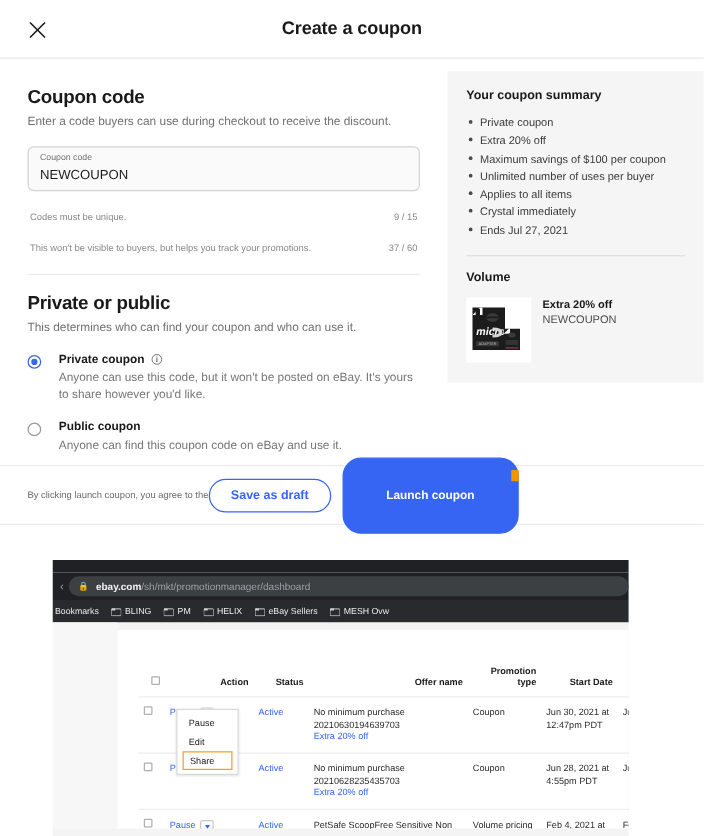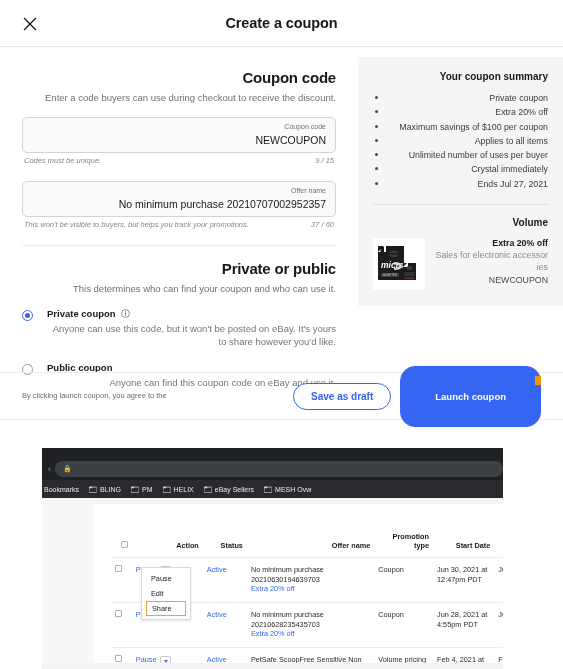--- a/index.html
+++ b/index.html
@@ -24,21 +24,21 @@
     width: 16px; height: 16px; cursor: pointer;
   }
   .close-btn svg { display:block; }
   .modal-title {
     width: 100%; text-align: center;
     font-size: 14.5px; font-weight: bold; color: #191919;
     letter-spacing: -0.1px;
   }
 
   
-  .body-wrap { display: flex; padding: 0; text-align: right; }
+  .body-wrap { display: flex; padding: 0; }
   .left-col { width: 358px; padding: 14px 22px 0 22px; }
   .right-col { width: 205px; padding-top: 10px; }
 
   h2.section-title {
     font-size: 15px; font-weight: bold; color: #191919;
     margin: 8px 0 6px 0; letter-spacing: -0.2px;
   }
   p.section-desc {
     font-size: 9.5px; color: #707070; margin: 0 0 12px 0; line-height: 1.35;
   }
@@ -46,21 +46,21 @@
   
   .field-box {
     border: 1px solid #d4d4d4; border-radius: 5px;
     background: #fafafa; padding: 5px 9px 6px 9px;
     height: 36px;
   }
   .field-label { font-size: 7px; color: #707070; line-height: 1.2; }
   .field-value { font-size: 10.5px; color: #191919; margin-top: 3px; line-height: 1.2; }
   .field-foot {
     display: flex; justify-content: space-between;
-    font-size: 7.5px; color: #888; margin: 3px 2px 16px 2px; font-style: italic;
+    font-size: 7.5px; color: #888; margin: 16px 2px 16px 2px;
   }
 
   
   .divider { border-top: 1px solid #ececec; margin: 10px 0 14px 0; }
 
   
   .radio-row { display: flex; align-items: flex-start; margin-bottom: 14px; }
   .radio {
     width: 11px; height: 11px; border-radius: 50%;
     border: 1px solid #9a9a9a; background:#fff;
@@ -104,21 +104,21 @@
   .preview-texts { flex:1; min-width:0; }
   .pv-h { font-size: 8.8px; font-weight: bold; color:#191919; line-height:1.3; }
   .pv-s { font-size: 8.8px; color:#8a8a8a; line-height:1.35; margin-top:1px; word-break: break-all; }
   .pv-c { font-size: 8.8px; color:#4a4a4a; line-height:1.35; margin-top:1px; }
 
   
   .footer-wrap {
     position:absolute; left:0; right:0; top: 372px;
     border-top: 1px solid #ececec; border-bottom: 1px solid #ececec;
     height: 48px; padding: 0 22px;
-    display:flex; align-items:center; justify-content: space-between;
+    display:flex; align-items:center; justify-content: flex-start;
   }
   .legal { font-size: 7.5px; color:#6a6a6a; line-height:1.5; }
   .legal a { color:#3665f3; text-decoration: underline; }
   .btns { display:flex; align-items:center; gap: 9px; position:relative; }
   .btn-secondary {
     border:1px solid #3665f3; color:#3665f3; background:#fff;
     border-radius: 15px; font-size: 10px; font-weight:bold;
     padding: 7px 17px; cursor:pointer;
   }
   .btn-primary {
@@ -236,24 +236,20 @@
 
       <div class="field-box">
         <div class="field-label">Coupon code</div>
         <div class="field-value">NEWCOUPON</div>
       </div>
       <div class="field-foot">
         <span>Codes must be unique.</span>
         <span>9 / 15</span>
       </div>
 
-      <div class="field-box">
-        <div class="field-label">Offer name</div>
-        <div class="field-value">No minimum purchase 20210707002952357</div>
-      </div>
       <div class="field-foot">
         <span>This won't be visible to buyers, but helps you track your promotions.</span>
         <span>37 / 60</span>
       </div>
 
       <div class="divider"></div>
 
       <h2 class="section-title">Private or public</h2>
       <p class="section-desc">This determines who can find your coupon and who can use it.</p>
 
@@ -286,22 +282,22 @@
 
     </div>
 
     <div class="right-col">
       <div class="summary-card">
         <div class="summary-title">Your coupon summary</div>
         <ul class="summary-list">
           <li>Private coupon</li>
           <li>Extra 20% off</li>
           <li>Maximum savings of $100 per coupon</li>
+          <li>Unlimited number of uses per buyer</li>
           <li>Applies to all items</li>
-          <li>Unlimited number of uses per buyer</li>
           <li>Crystal immediately</li>
           <li>Ends Jul 27, 2021</li>
         </ul>
 
         <div class="summary-divider"></div>
 
         <div class="preview-title">Volume</div>
         <div class="preview-row">
           <div class="preview-img">
             <svg width="46" height="44" viewBox="0 0 46 44">
@@ -317,21 +313,20 @@
               <text x="7" y="34.2" font-family="Liberation Sans, sans-serif" font-size="3" fill="#bdbdbd">ADAPTER</text>
               <path d="M27 21 h13 v17 h-13 v-13 z" fill="#1c1c1c"></path>
               <path d="M27 25 l4 -4 h1 v4 z" fill="#ffffff"></path>
               <ellipse cx="33.5" cy="26" rx="3" ry="2" fill="#3a3a3a"></ellipse>
               <rect x="28.5" y="30" width="10" height="4" fill="#333"></rect>
               <rect x="28.5" y="35.5" width="10" height="1.6" fill="#6e2a3a"></rect>
             </svg>
           </div>
           <div class="preview-texts">
             <div class="pv-h">Extra 20% off</div>
-            <div class="pv-s">Sales for electronic accessories</div>
             <div class="pv-c">NEWCOUPON</div>
           </div>
         </div>
       </div>
     </div>
   </div>
 
   <div class="footer-wrap">
     <div class="legal">
       <span>By clicking launch coupon, you agree to the</span><br>
@@ -345,20 +340,21 @@
     </div>
   </div>
 
   <div class="browser">
     <div class="br-tabstrip"></div>
 
     <div class="br-addrbar">
       <span class="br-chev">‹</span>
       <div class="br-url">
         <span class="br-lock">🔒</span>
+        <span class="br-url-text"><b>ebay.com</b><span>/sh/mkt/promotionmanager/dashboard</span></span>
       </div>
     </div>
 
     <div class="br-bookmarks">
       <span>Bookmarks</span>
       <span class="bm">
         <span class="bm-folder">
           <svg width="8" height="7" viewBox="0 0 10 8">
               <rect x="0" y="1" width="10" height="7" rx="1" fill="none" stroke="#cfcfcf" stroke-width="1"></rect>
               <rect x="0" y="0.5" width="4" height="2" rx="0.5" fill="#cfcfcf"></rect>

